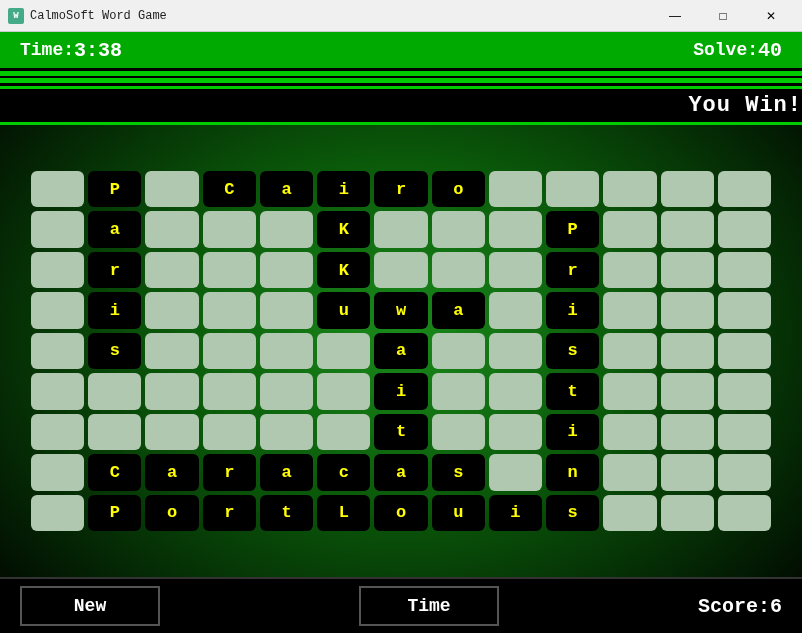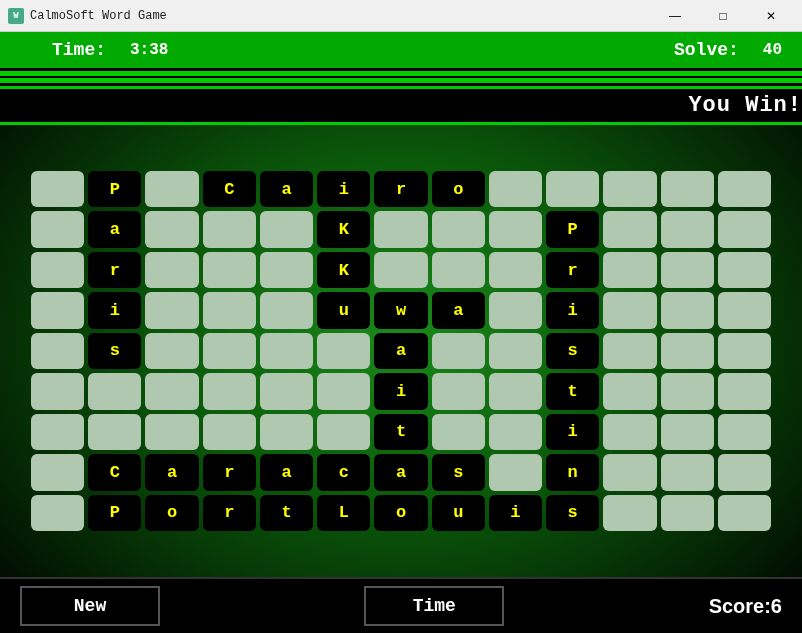--- a/index.html
+++ b/index.html
@@ -74,32 +74,31 @@
       width: 100%;
       padding: 4px 20px;
       display: flex;
       align-items: center;
       justify-content: space-between;
       min-height: 36px;
     }
     .status-section {
       display: flex;
       align-items: center;
-      gap: 24px;
-      margin-left: 32px;
+      gap: 0;
     }
     .status-label {
       color: #fff;
       font-size: 18px;
       font-weight: bold;
       font-family: 'Courier New', monospace;
     }
     .status-value {
       color: #fff;
-      font-size: 16px;
+      font-size: 20px;
       font-weight: bold;
       font-family: 'Courier New', monospace;
     }
 
     
     #win-banner {
       background: #000;
       border-top: 3px solid #00cc00;
       border-bottom: 3px solid #00cc00;
       text-align: right;
@@ -169,21 +168,21 @@
       font-size: 18px;
       font-family: 'Courier New', monospace;
       font-weight: bold;
       cursor: pointer;
       text-align: center;
     }
 
     #score-display {
       color: #fff;
       font-size: 20px;
-      font-family: Liberation Sans, sans-serif;
+      font-family: Liberation Mono, monospace;
       font-weight: bold;
     }
 
     
     #green-lines {
       display: flex;
       flex-direction: column;
       gap: 2px;
       padding: 3px 0;
       background: #000;

